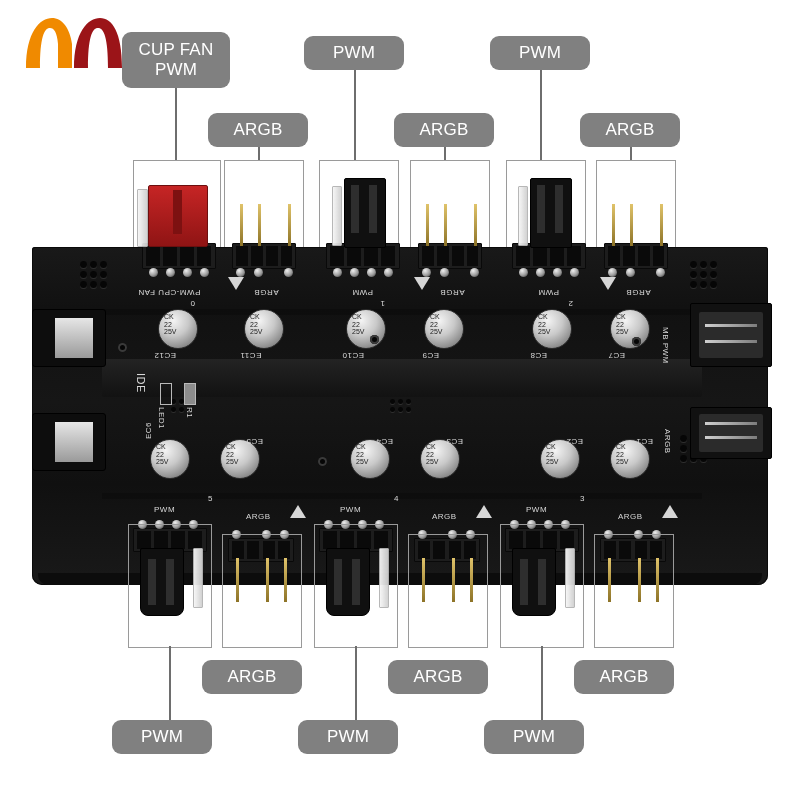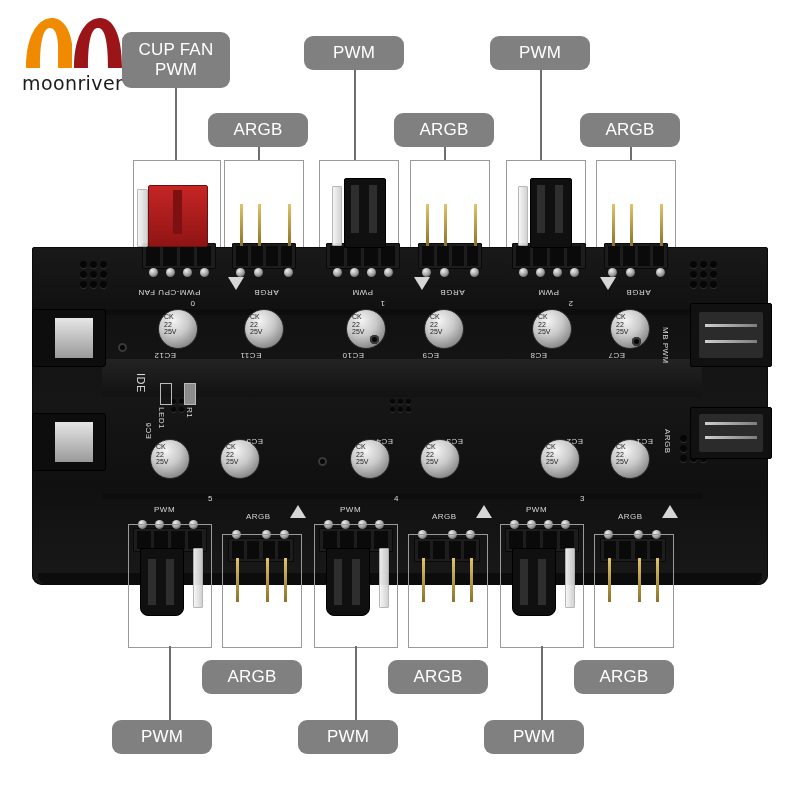--- a/index.html
+++ b/index.html
@@ -109,21 +109,20 @@
 </head>
 <body>
 
 <div id="stage">
 
   <div class="brand">
     <svg width="118" height="56" viewBox="0 0 118 56">
       <path d="M8 54 C8 18, 22 4, 34 4 C44 4, 52 14, 54 30 L54 54 L40 54 L40 30 C39 18, 36 14, 32 14 C26 14, 22 24, 22 54 Z" fill="#F08A00"></path>
       <path d="M56 54 C56 18, 70 4, 82 4 C94 4, 104 18, 104 54 L90 54 C90 24, 86 14, 80 14 C74 14, 70 24, 70 54 Z" fill="#9B1418"></path>
     </svg>
-    <div class="brand-word">moonriver</div>
   </div>
 
   <div class="pill" style="left:122px;top:32px;width:108px;height:56px;">CUP FAN
 PWM</div>
   <div class="leader" style="left:175px;top:88px;height:72px;"></div>
 
   <div class="pill" style="left:208px;top:113px;width:100px;height:34px;">ARGB</div>
   <div class="leader" style="left:258px;top:147px;height:13px;"></div>
 
   <div class="pill" style="left:304px;top:36px;width:100px;height:34px;">PWM</div>

